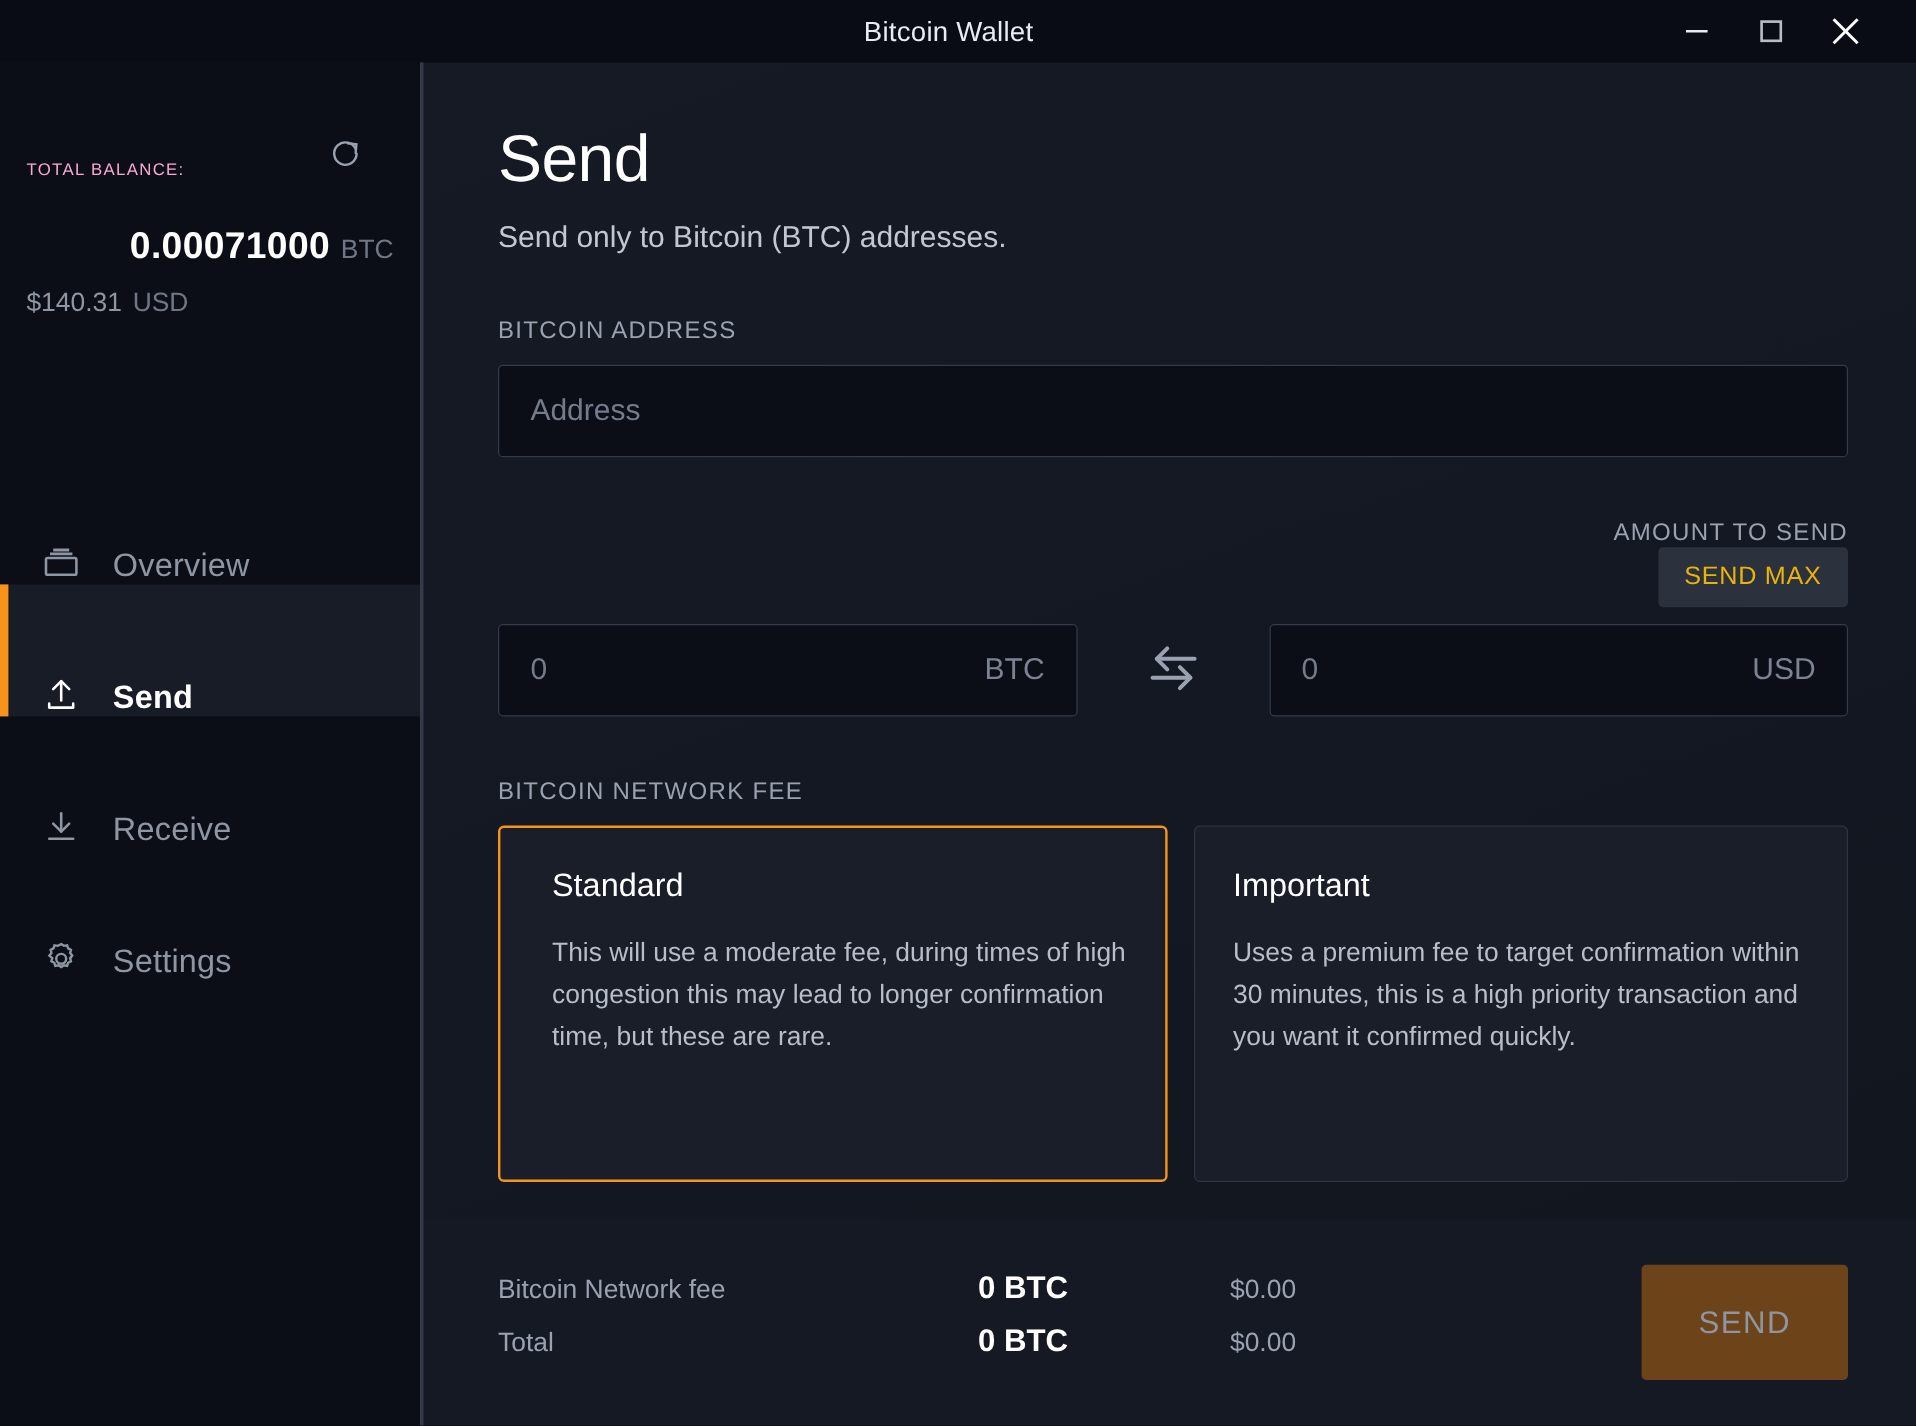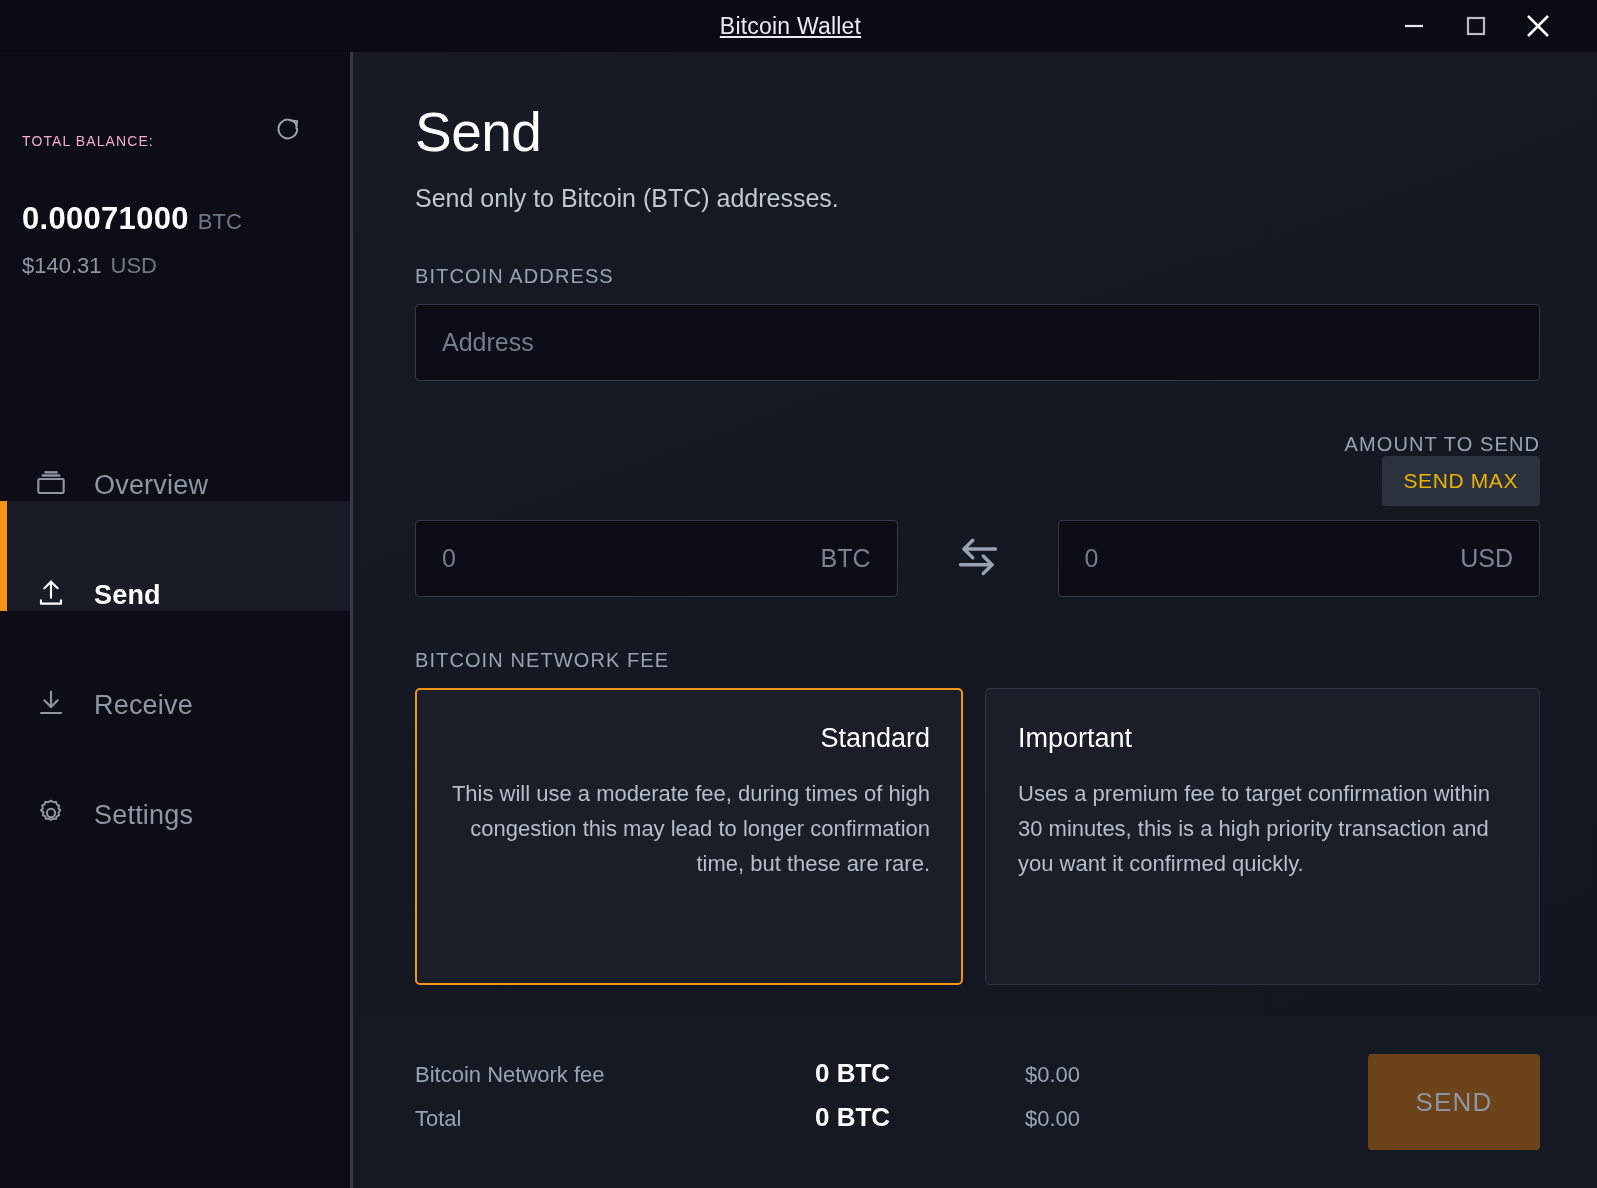--- a/index.html
+++ b/index.html
@@ -13,21 +13,21 @@
 
   
   .titlebar {
     height: 52px; flex: 0 0 52px;
     background: #090c14;
     display: flex; align-items: center;
     position: relative;
   }
   .titlebar-title {
     position: absolute; left: 0; right: 16px; text-align: center;
-    font-size: 23px; color: #e8ebf0; letter-spacing: .2px; text-decoration: underline;
+    font-size: 23px; color: #e8ebf0; letter-spacing: .2px;
   }
   .win-controls {
     margin-left: auto; display: flex; align-items: center;
     height: 52px; position: relative; z-index: 2; padding-right: 28px;
   }
   .win-btn {
     width: 62px; height: 52px;
     display: flex; align-items: center; justify-content: center;
     cursor: pointer;
   }
@@ -46,21 +46,21 @@
   }
   .balance-block { padding: 60px 22px 0 22px; }
   .balance-head {
     display: flex; align-items: center; justify-content: space-between;
     padding-right: 24px;
   }
   .balance-label {
     font-size: 14px; color: #f9a8d4; letter-spacing: 1.1px; margin-top: 21px;
   }
   .refresh-btn { cursor: pointer; width: 30px; height: 30px; display:flex; align-items:center; justify-content:center;}
-  .balance-btc { margin-top: 52px; display: flex; align-items: baseline; gap: 9px; }
+  .balance-btc { margin-top: 38px; display: flex; align-items: baseline; gap: 9px; justify-content: flex-end; }
   .balance-btc-val { font-size: 31px; font-weight: bold; color: #ffffff; letter-spacing: .3px; }
   .balance-btc-unit { font-size: 22px; color: #6f7embed; color: #6f7787; }
   .balance-usd { margin-top: 16px; display: flex; align-items: baseline; gap: 9px; }
   .balance-usd-val { font-size: 22px; color: #8e95a3; }
   .balance-usd-unit { font-size: 22px; color: #6f7787; }
 
   .nav { margin-top: 112px; display: flex; flex-direction: column; }
   .nav-item {
     height: 110px; display: flex; align-items: flex-end;
     padding-left: 33px; gap: 25px; cursor: pointer;
@@ -124,21 +124,21 @@
     cursor: pointer;
   }
 
   .fee-cards { margin-top: 16px; display: flex; gap: 22px; }
   .fee-card {
     flex: 1 1 0; background: #1a1e29;
     border: 1px solid #2e3544; border-radius: 5px;
     padding: 34px 32px 38px 32px;
     cursor: pointer; min-height: 297px;
   }
-  .fee-card.selected { border: 2px solid #f7931a; padding: 33px 31px 37px 24px; text-align: right; }
+  .fee-card.selected { border: 2px solid #f7931a; padding: 33px 31px 37px 43px; }
   .fee-title { font-size: 27px; color: #ffffff; }
   .fee-desc { margin-top: 22px; font-size: 22px; line-height: 1.6; color: #b7bdc9; }
 
   
   .footer {
     flex: 0 0 172px; height: 172px;
     background: #151923;
     padding: 0 57px 0 62px;
     display: flex; align-items: center;
   }

